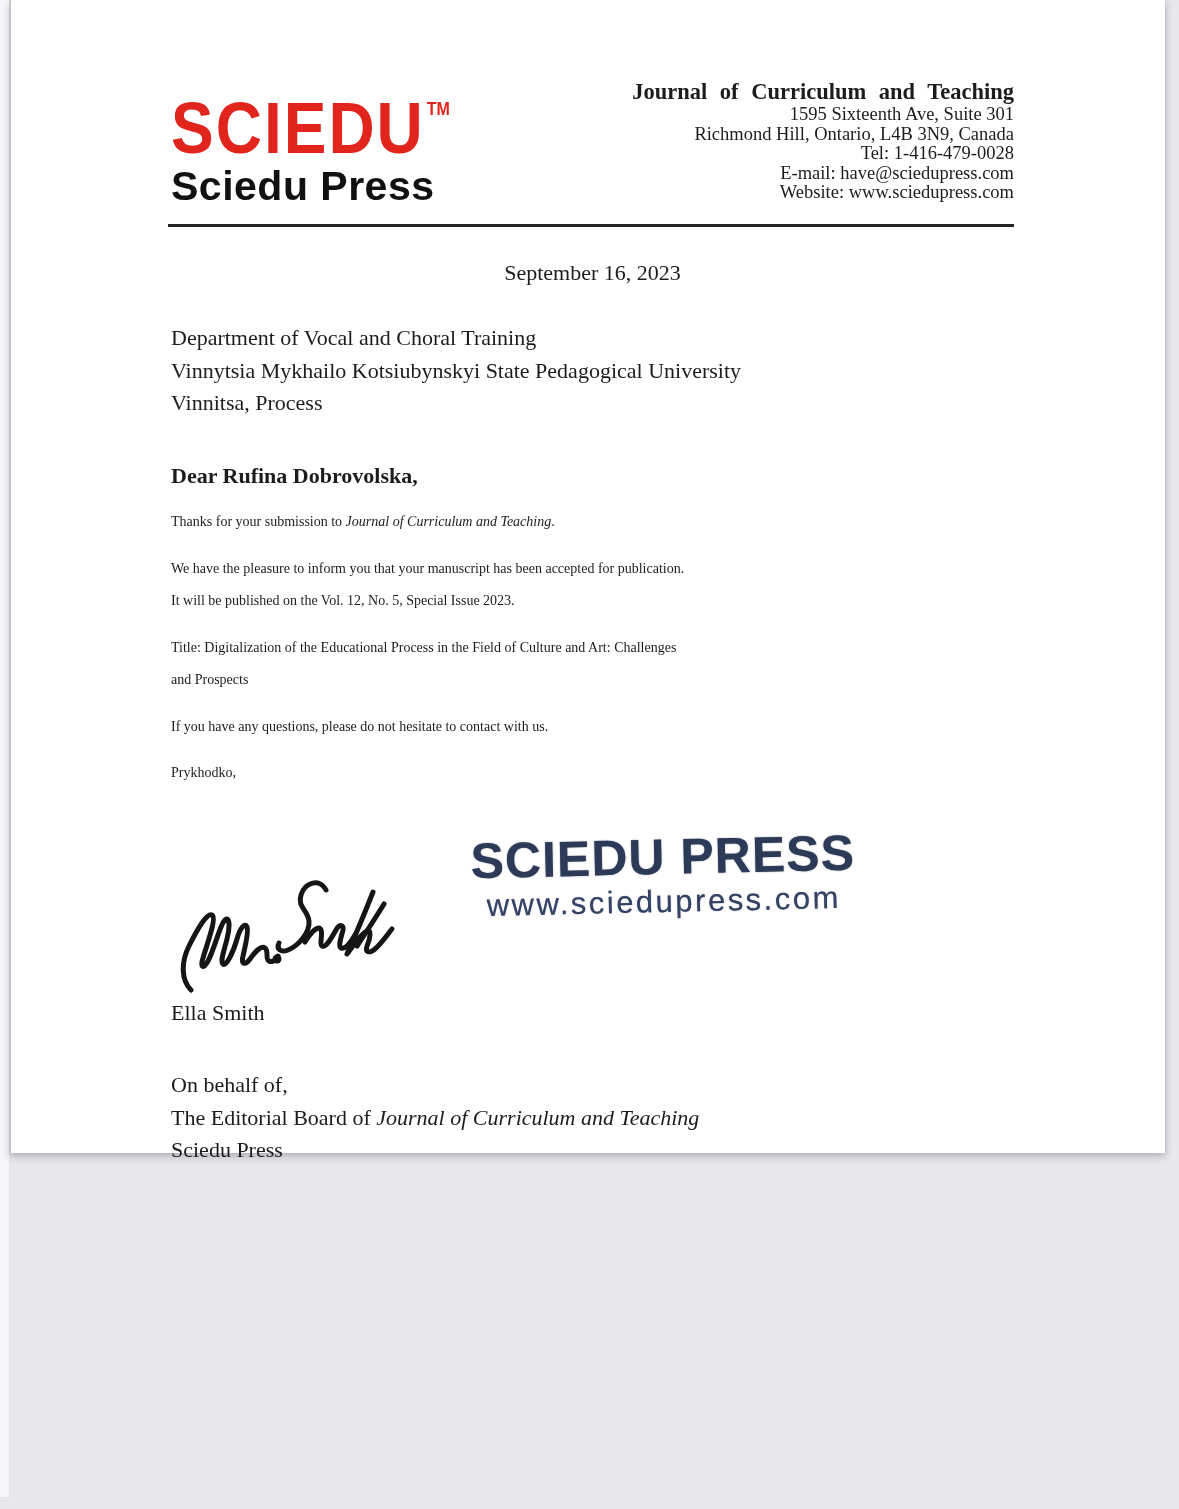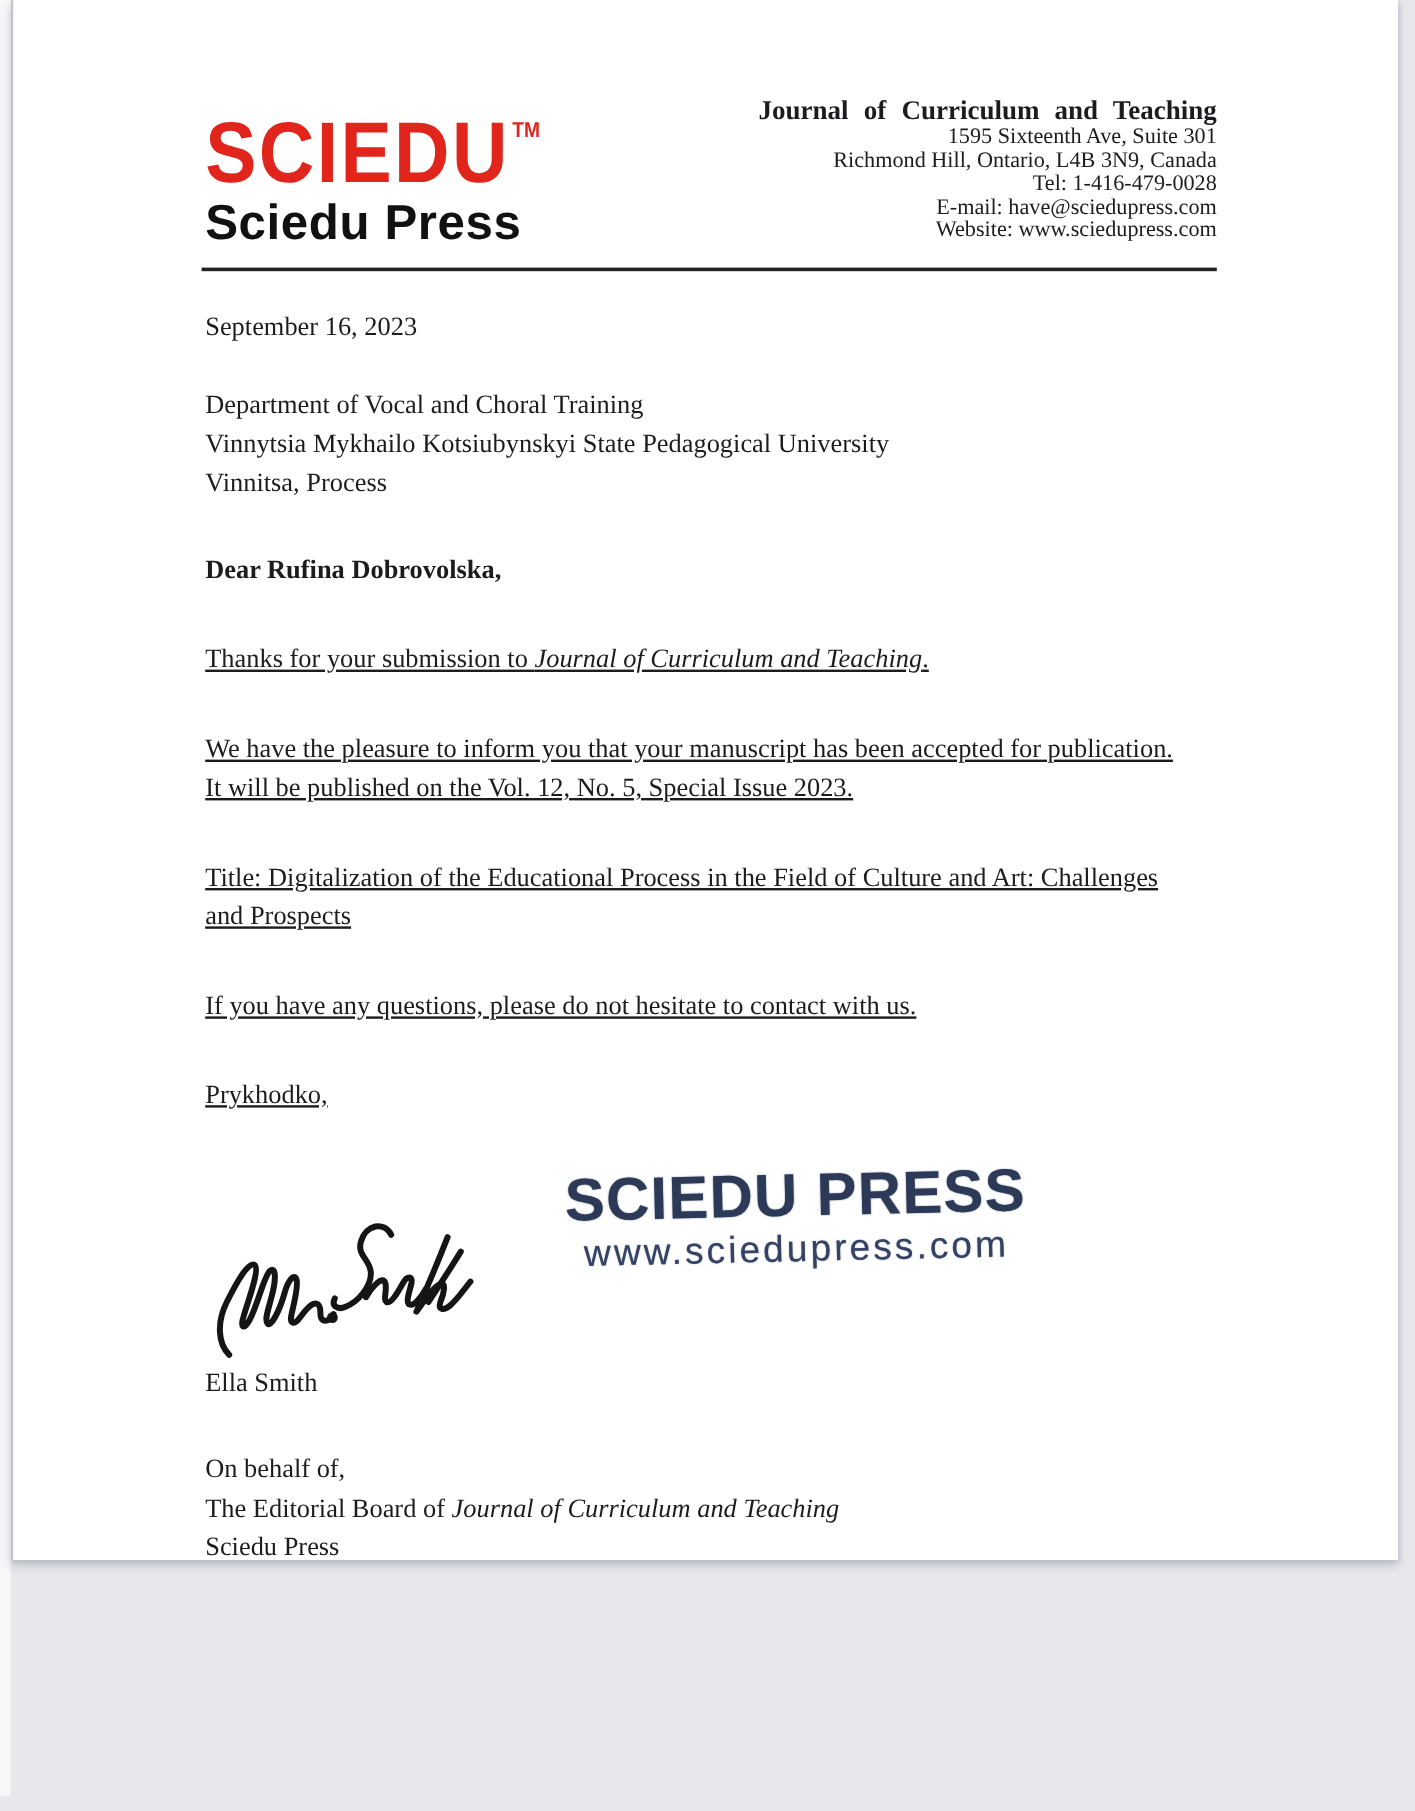--- a/index.html
+++ b/index.html
@@ -10,21 +10,21 @@
     font-family: "Liberation Serif", serif;
     color: #1c1c1e;
     position: relative;
   }
   .left-gutter {
     position: absolute; left: 0; top: 0; width: 9px; height: 1497px;
     background: #f7f7fa;
   }
   .page {
     position: absolute; left: 9px; top: 0;
-    width: 1156px; height: 1300px;
+    width: 1156px; height: 1153px;
     background: #ffffff;
     border-left: 2px solid #c4c4cb;
     box-shadow: 0 4px 7px rgba(50,50,70,0.25), 2px 0 4px rgba(50,50,70,0.08);
     padding: 84px 151px 0 160px;
   }
   
   .letterhead { display: flex; justify-content: space-between; align-items: flex-start; }
   .logo-brand {
     font-family: "Liberation Sans", sans-serif;
     font-weight: bold;
@@ -51,24 +51,24 @@
     white-space: nowrap;
   }
   .journal-block { text-align: right; margin-top: -6px; }
   .journal-title {
     font-weight: bold; font-size: 22.5px; line-height: 27px;
     word-spacing: 7px; white-space: nowrap;
   }
   .journal-address { font-size: 18.5px; line-height: 19.6px; }
   .header-rule { height: 3px; background: #232323; margin-top: 16px; margin-left: -3px; }
   
-  .date-line { text-align: left; font-size: 22px; line-height: 24px; margin-top: 34px; }
+  .date-line { text-align: center; font-size: 22px; line-height: 24px; margin-top: 34px; }
   .recipient { margin-top: 37px; font-size: 22px; line-height: 32.5px; }
   .salutation { margin-top: 40px; font-size: 22px; line-height: 32.5px; font-weight: bold; }
-  .para { margin-top: 42px; font-size: 22px; line-height: 32.5px; text-decoration: underline; }
+  .para { margin-top: 14px; font-size: 14px; line-height: 32.5px; }
   .italic { font-style: italic; }
   
   .signature-row { position: relative; height: 207px; }
   .stamp {
     position: absolute; left: 300px; top: 40px;
     text-align: center;
     font-family: "Liberation Sans", sans-serif;
     transform: rotate(-1.3deg);
     color: #2d3a57;
   }

